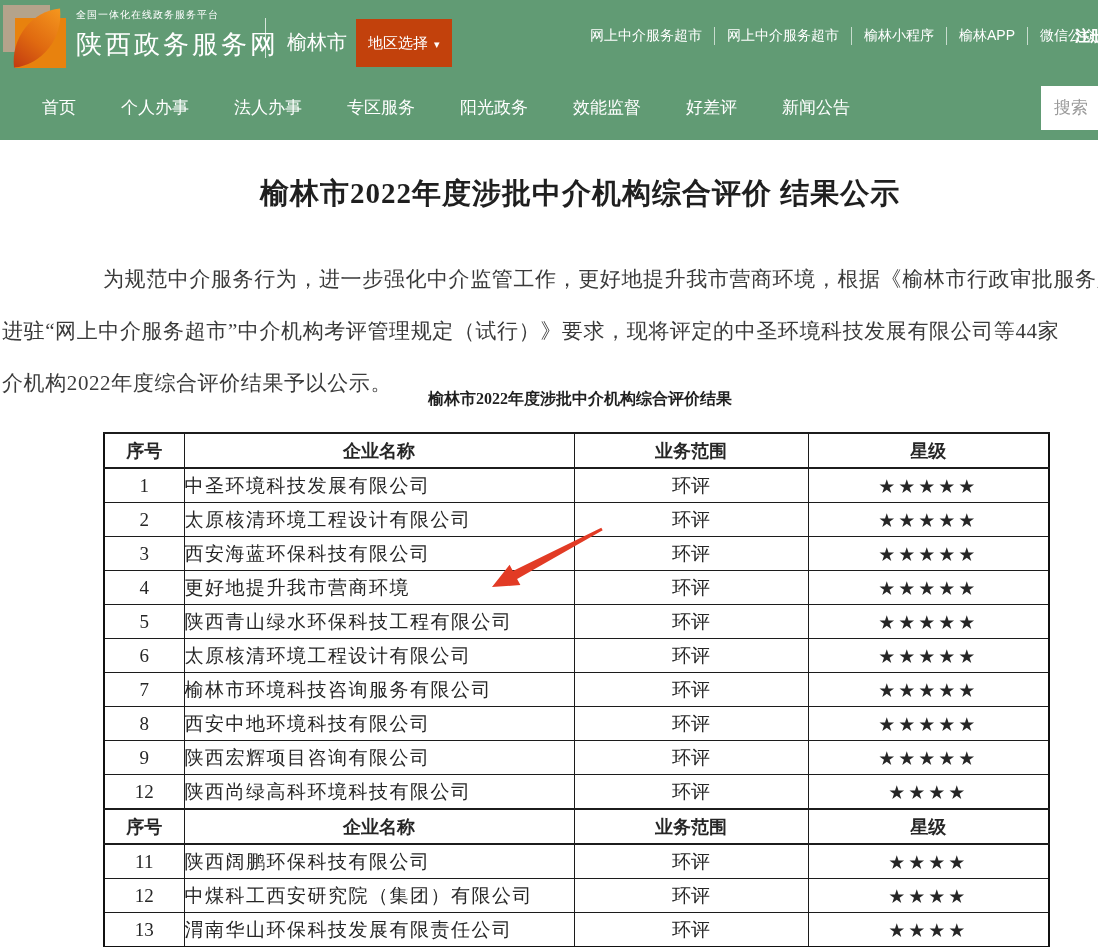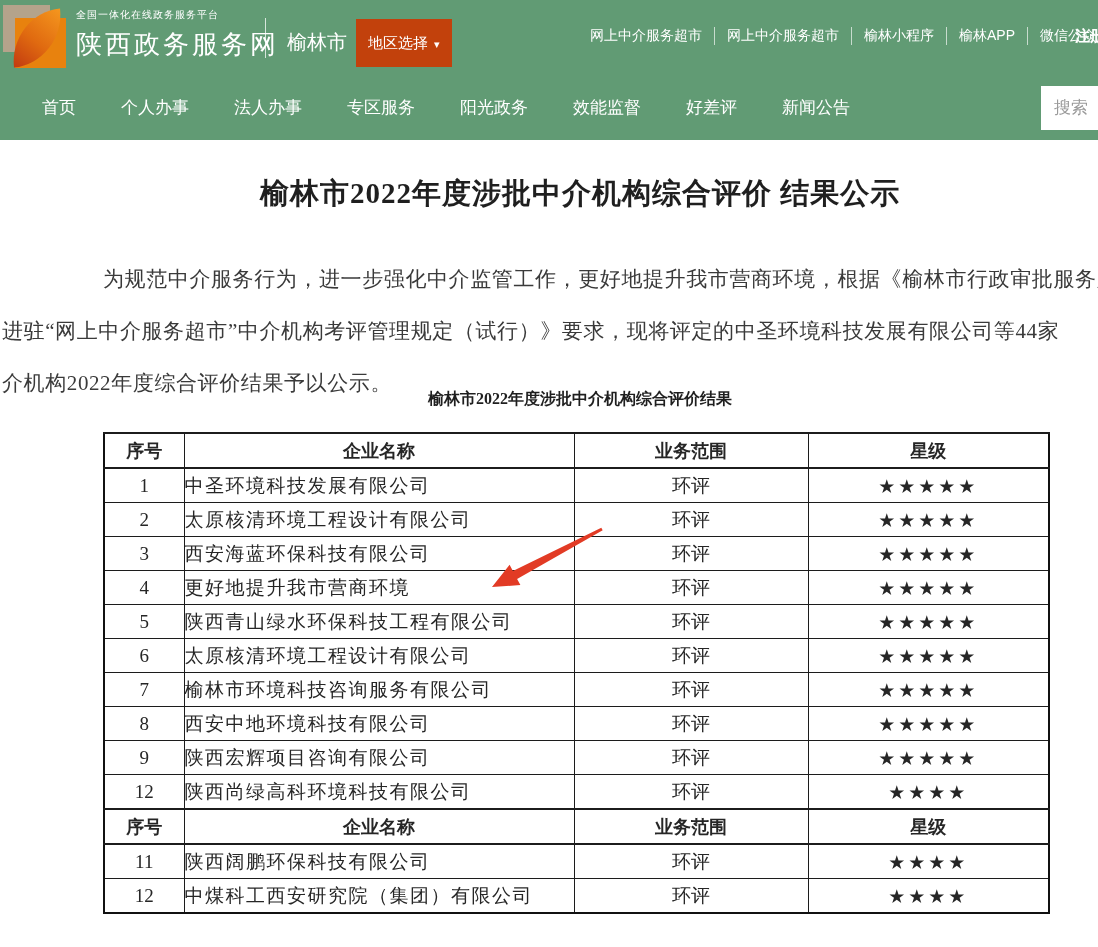--- a/index.html
+++ b/index.html
@@ -196,20 +196,26 @@
             <td class="cell-name">陕西阔鹏环保科技有限公司</td>
             <td class="cell-scope">环评</td>
             <td class="cell-stars">★★★★</td>
           </tr>
           <tr>
             <td class="cell-no">12</td>
             <td class="cell-name">中煤科工西安研究院（集团）有限公司</td>
             <td class="cell-scope">环评</td>
             <td class="cell-stars">★★★★</td>
           </tr>
+          <tr>
+            <td class="cell-no">13</td>
+            <td class="cell-name">渭南华山环保科技发展有限责任公司</td>
+            <td class="cell-scope">环评</td>
+            <td class="cell-stars">★★★★</td>
+          </tr>
         </tbody>
     </table>
 
     <svg class="arrow-overlay" viewBox="0 0 170 90">
       <polygon points="146.3,9.7 57.9,52.9 54.6,46.7 37,69 65.4,67.1 62.1,60.9 147.7,12.3"></polygon>
     </svg>
   </div>
 </div>
 
 </body></html>

